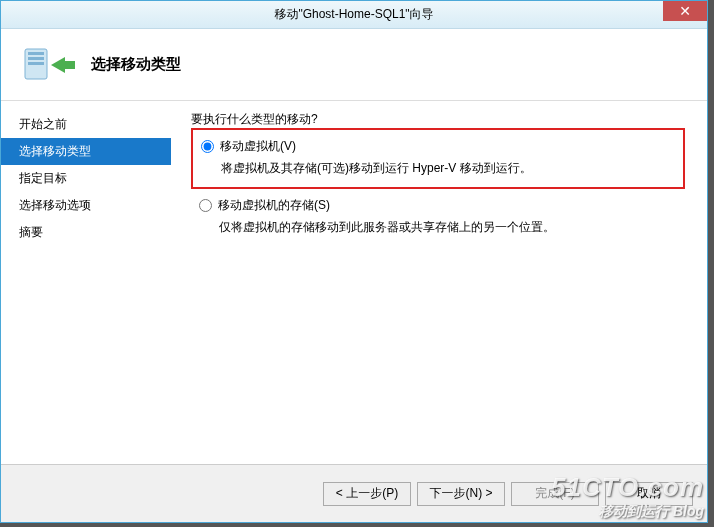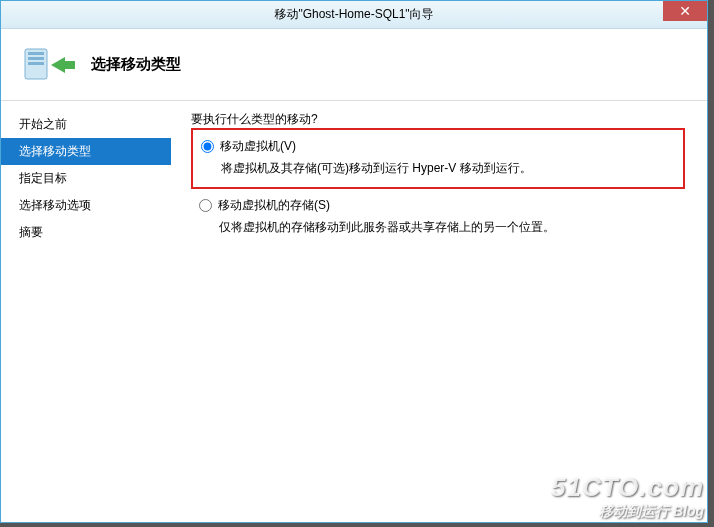--- a/index.html
+++ b/index.html
@@ -77,18 +77,24 @@
       <div class="option-plain">
         <div class="option">
           <input type="radio" name="movetype" style="">
           <span class="option-label">移动虚拟机的存储(S)</span>
         </div>
         <div class="option-desc">仅将虚拟机的存储移动到此服务器或共享存储上的另一个位置。</div>
       </div>
     </div>
   </div>
 
+  <div class="footer">
+    <button class="btn">&lt; 上一步(P)</button>
+    <button class="btn">下一步(N) &gt;</button>
+    <button class="btn" disabled="">完成(F)</button>
+    <button class="btn">取消</button>
+  </div>
 </div>
 
 <div class="watermark">
   <div class="big">51CTO.com</div>
   <div class="small">移动到运行 Blog</div>
 </div>
 
 </body></html>

